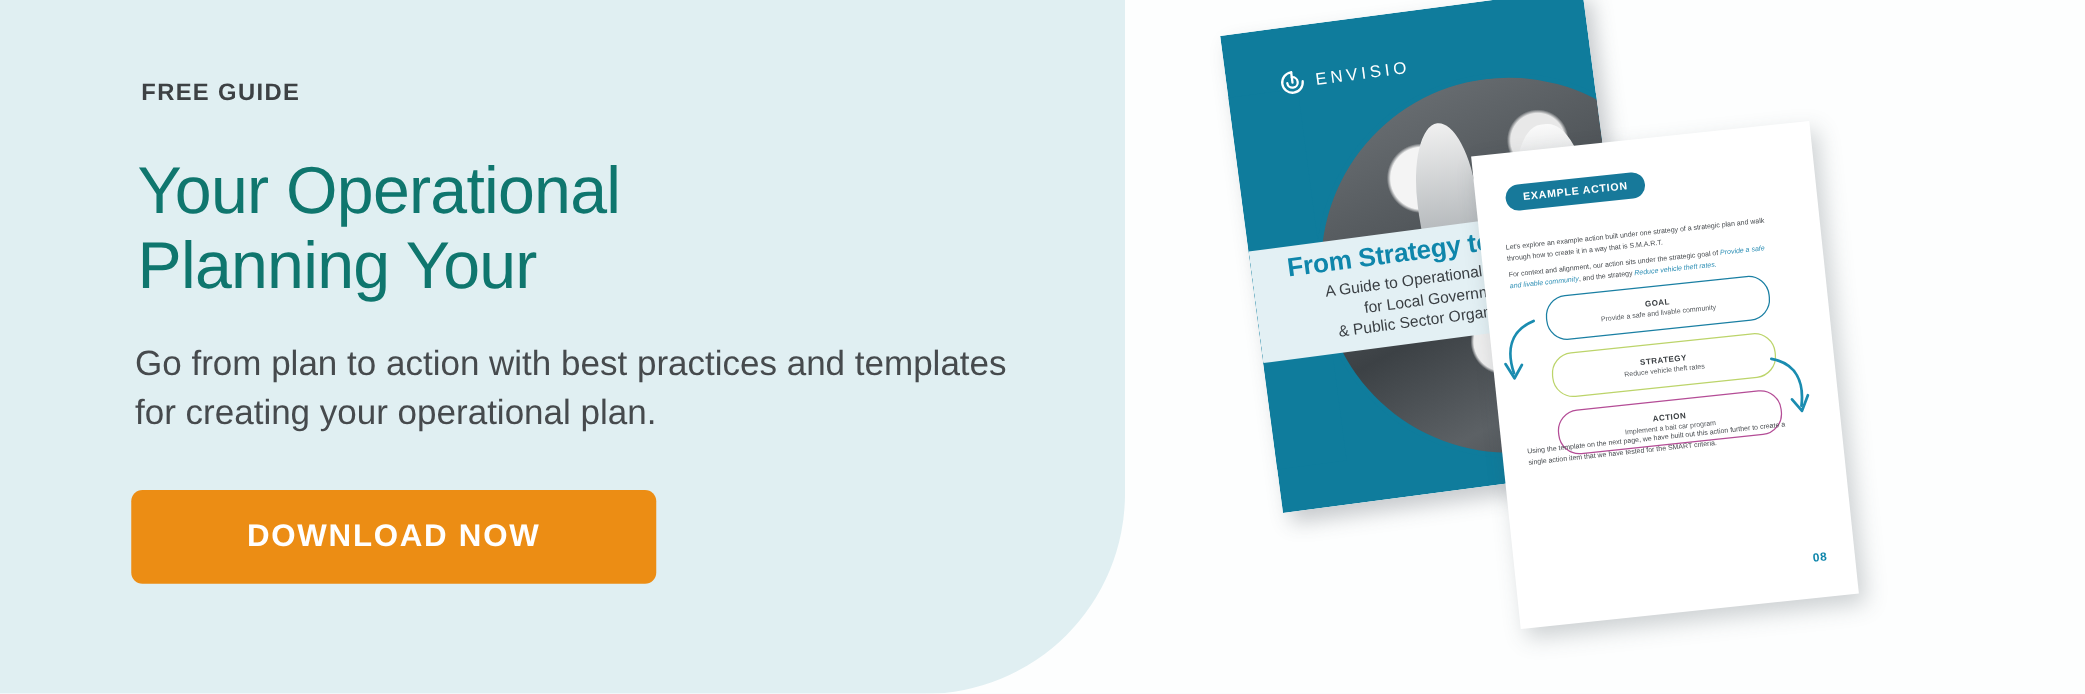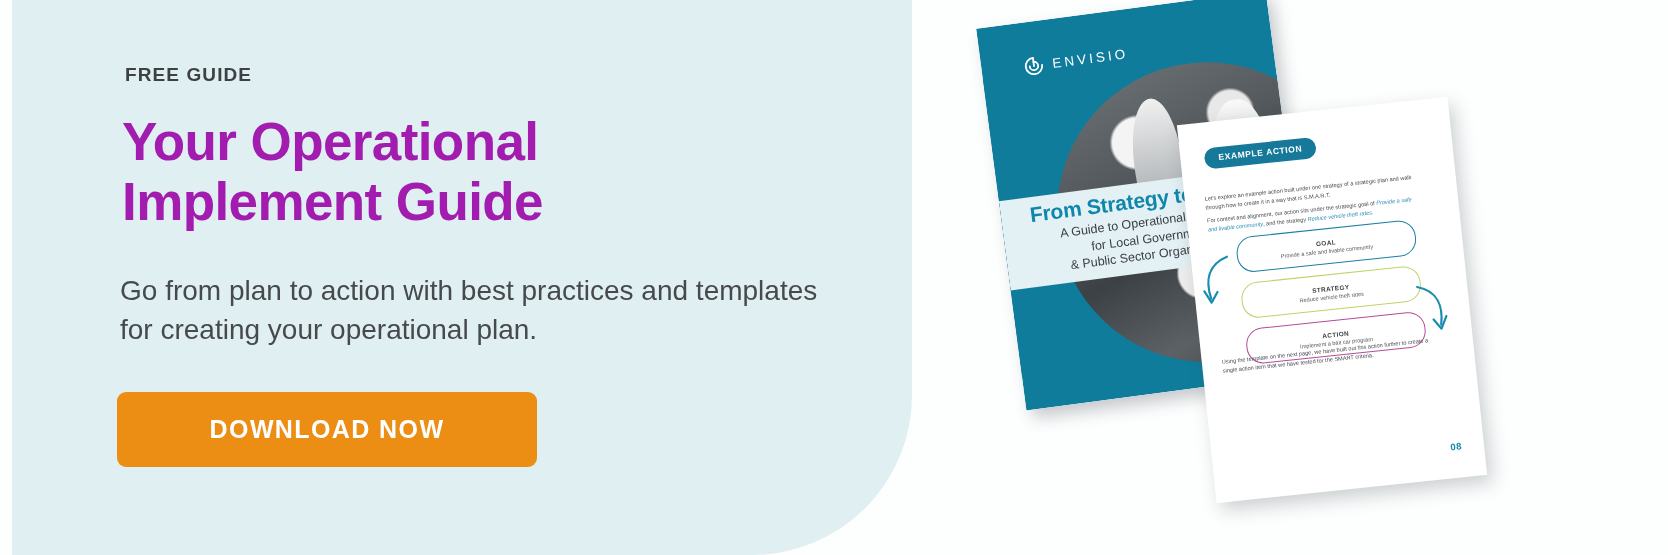--- a/index.html
+++ b/index.html
@@ -10,31 +10,30 @@
     overflow:hidden;
     position:relative;
   }
   #banner{position:absolute;inset:0;width:1668px;height:555px;overflow:hidden;background:#fdfefe;}
 
   
   .panel{
     position:absolute;left:0;top:0;width:900px;height:555px;
     background:#e0eff2;
     border-bottom-right-radius:160px;
-    margin-left:12px;
   }
   .eyebrow{
     position:absolute;left:113px;top:64px;
     font-size:19px;font-weight:bold;letter-spacing:1.1px;
     color:#3d4144;
   }
   .headline{
-    position:absolute;left:110px;top:112px;width:660px;
-    font-size:53px;font-weight:bold;line-height:1.14;
-    letter-spacing:-0.6px;color:#a21caf;
+    position:absolute;left:110px;top:123px;width:660px;
+    font-size:53px;font-weight:normal;line-height:1.14;
+    letter-spacing:-0.6px;color:#0f766e;
   }
   .subcopy{
     position:absolute;left:108px;top:272px;width:700px;
     font-size:28px;line-height:1.38;color:#464a4d;font-weight:400;
   }
   .cta{
     position:absolute;left:105px;top:392px;width:420px;height:75px;
     background:#ec8d14;border:none;border-radius:9px;cursor:pointer;
     color:#ffffff;font-size:25px;font-weight:bold;letter-spacing:1.4px;
     font-family:"Liberation Sans", sans-serif;
@@ -139,21 +138,21 @@
 </style>
 </head>
 <body>
 
 <div id="banner">
 
   <div class="panel">
     <div class="eyebrow">FREE GUIDE</div>
     <div class="headline">
       <div>Your Operational</div>
-      <div>Implement Guide</div>
+      <div>Planning Your</div>
     </div>
     <div class="subcopy">Go from plan to action with best practices and templates for creating your operational plan.</div>
     <button class="cta">DOWNLOAD NOW</button>
   </div>
 
   <div class="art">
 
     <div class="cover">
       <div class="cover-inner">
         <div class="cover-photo"></div>

